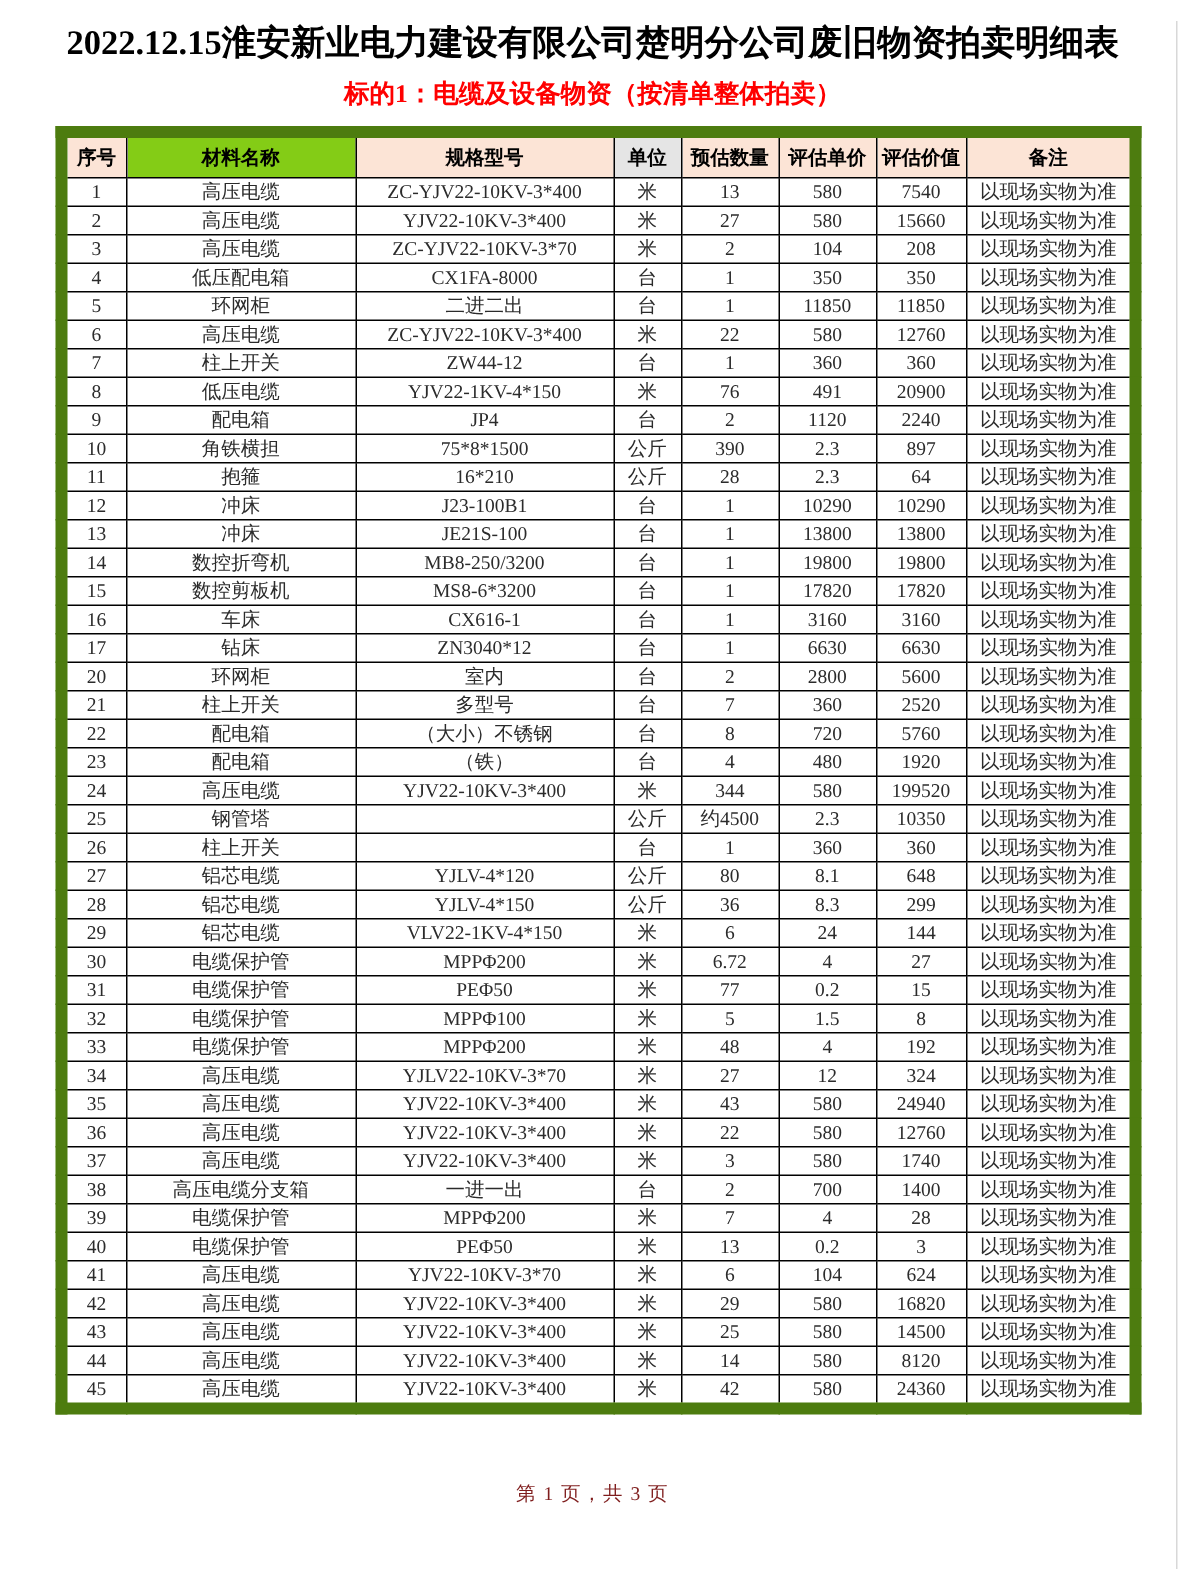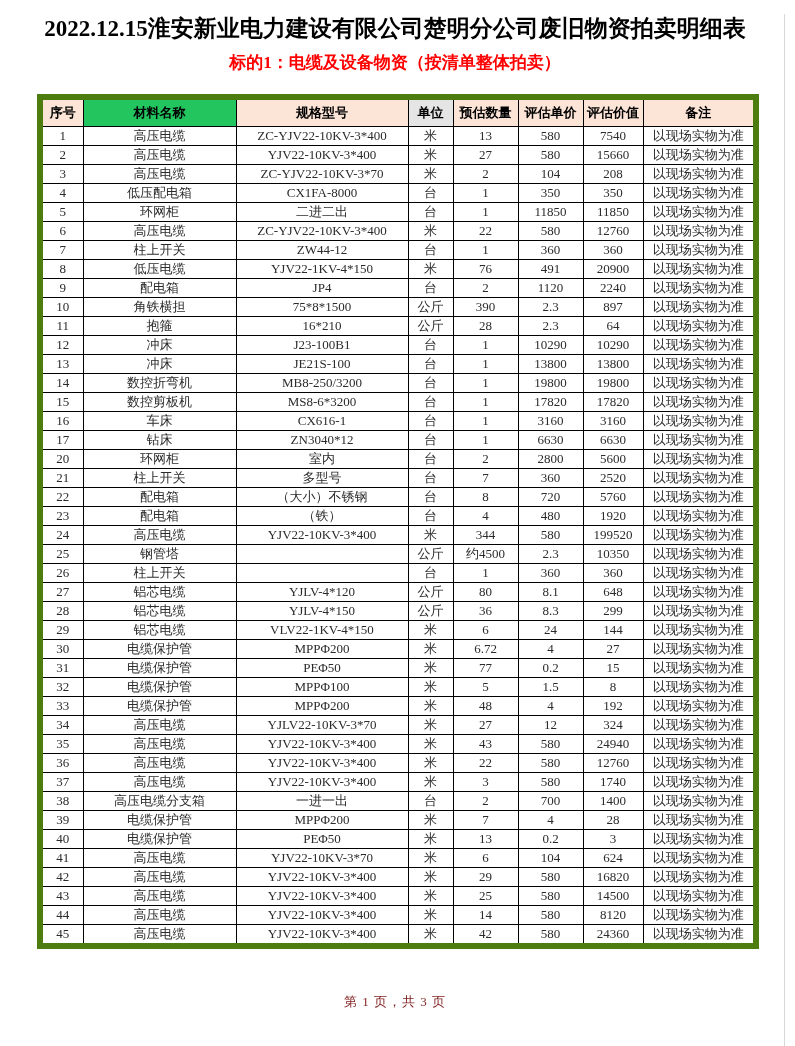--- a/index.html
+++ b/index.html
@@ -14,22 +14,22 @@
     margin:14px 37px 0 37px;width:716px;text-align:center;
     font-size:23px;font-weight:bold;color:#000;line-height:30px;
     letter-spacing:0px;white-space:nowrap;
   }
   .doc-subtitle{
     margin:8px 37px 0 37px;width:716px;text-align:center;
     font-size:17px;font-weight:bold;line-height:22px;white-space:nowrap;
   }
   table.auction{
     border-collapse:collapse;table-layout:fixed;
-    width:716px;margin:20px 0 0 37px;
-    border:6px solid #4d7c0f;
+    width:716px;margin:10px 0 0 37px;
+    border:8px solid #4d7c0f;
     font-family:Liberation Serif, serif;
   }
   table.auction th{
     background:#FCE4D6;border:1px solid #000;
     font-size:13px;font-weight:bold;color:#000;
     height:26px;padding:0;text-align:center;white-space:nowrap;overflow:hidden;
   }
   table.auction td{
     border:1px solid #000;font-size:13px;color:#2b2b2b;
     height:18px;line-height:18px;padding:0;text-align:center;
@@ -56,21 +56,21 @@
       <col style="width:172px">
       <col style="width:45px">
       <col style="width:65px">
       <col style="width:65px">
       <col style="width:60px">
       <col style="width:113px">
     </colgroup>
     <thead>
       <tr>
           <th style="background: rgb(252, 228, 214);">序号</th>
-          <th style="background: #22c55e;">材料名称</th>
+          <th style="background: #84cc16;">材料名称</th>
           <th style="background: rgb(252, 228, 214);">规格型号</th>
           <th style="background: #e5e5e5;">单位</th>
           <th style="background: rgb(252, 228, 214);">预估数量</th>
           <th style="background: rgb(252, 228, 214);">评估单价</th>
           <th style="background: rgb(252, 228, 214);">评估价值</th>
           <th style="background: rgb(252, 228, 214);">备注</th>
         </tr>
     </thead>
     <tbody>
         <tr>

